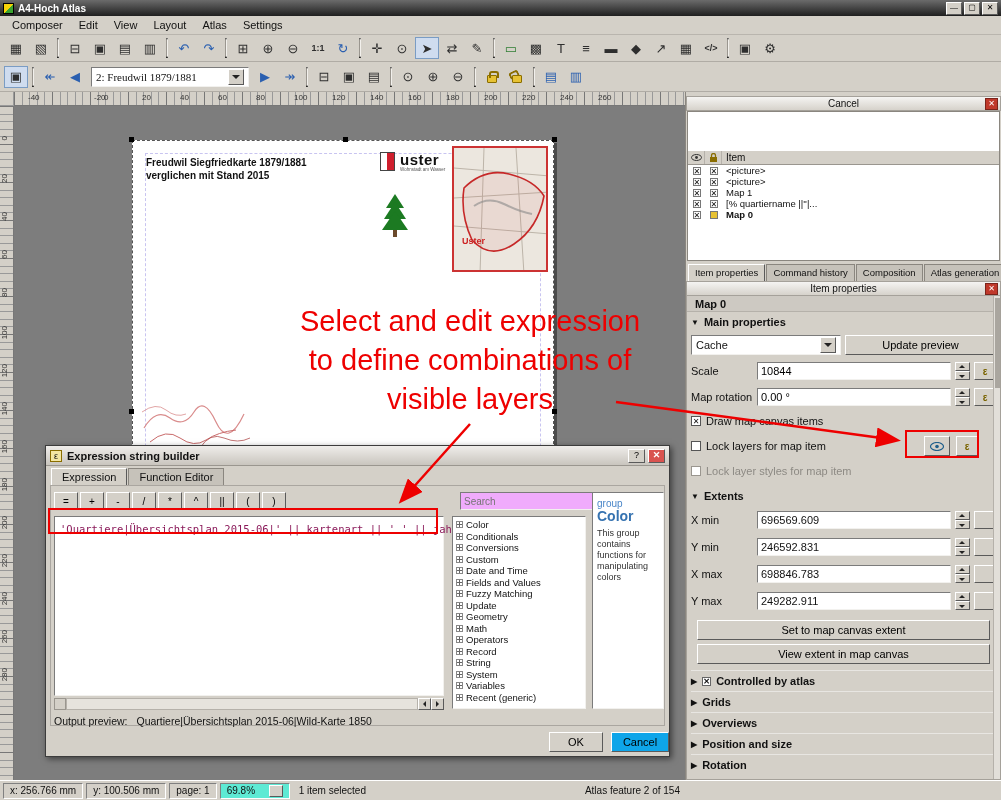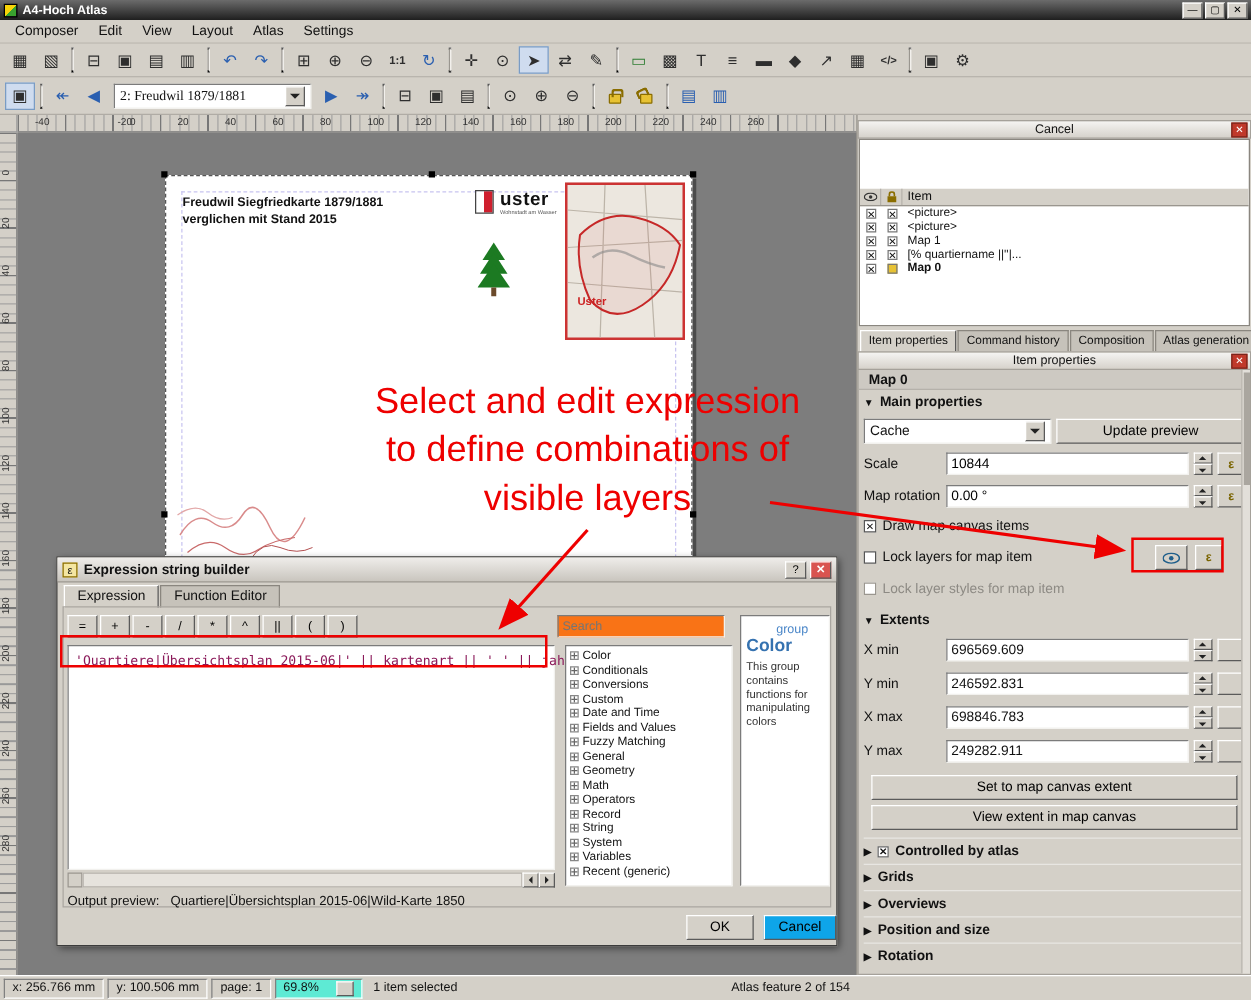--- a/index.html
+++ b/index.html
@@ -86,36 +86,36 @@
   .dlg-title .dtxt { font-weight:bold; font-size:11px; }
   .dlg-title .dbtns { margin-left:auto; display:flex; gap:3px; }
   .dbtn { width:17px; height:14px; font-size:9px; line-height:11px; background:#d4d0c8; border:1px solid; border-color:#fff #5a5a5a #5a5a5a #fff; }
   .dbtn.close { background:#d9534f; color:#fff; font-weight:bold; }
   .dlg-tabs { position:absolute; left:5px; top:22px; display:flex; }
   .dtab { padding:2px 10px 3px; border:1px solid #8a867f; border-bottom:none; background:#c6c2ba; margin-right:1px; font-size:11px; }
   .dtab.active { background:#d4d0c8; position:relative; top:0px; font-weight:normal; border-color:#fff #5a5a5a transparent #fff; }
   .dlg-frame { position:absolute; left:4px; top:39px; right:4px; bottom:30px; border:1px solid #aaa6a0; }
   .ops { position:absolute; left:8px; top:46px; display:flex; gap:2px; }
   .opbtn { min-width:24px; height:18px; padding:0 4px; background:#d4d0c8; border:1px solid; border-color:#fff #5a5a5a #5a5a5a #fff; font-size:10px; }
-  .search { position:absolute; left:400px; top:46px; width:134px; height:18px; font-size:10px; padding:0 3px; background:#f97316; border:1px solid; border-color:#7b7b7b #f2f1ee #f2f1ee #7b7b7b; }
+  .search { position:absolute; left:414px; top:46px; width:134px; height:18px; font-size:10px; padding:0 3px; background:#f0abfc; border:1px solid; border-color:#7b7b7b #f2f1ee #f2f1ee #7b7b7b; }
   .editor { position:absolute; left:8px; top:70px; width:390px; height:180px; background:#fff; border:1px solid; border-color:#7b7b7b #f2f1ee #f2f1ee #7b7b7b; padding:6px 5px; }
   .expr { font-family:"DejaVu Sans Mono",monospace; font-size:10.5px; color:#8b1a5a; white-space:nowrap; }
   .hscroll { position:absolute; left:8px; top:252px; width:390px; height:12px; display:flex; }
   .hs-grip { width:12px; height:12px; background:#d4d0c8; border:1px solid #9a968f; }
   .hs-track { flex:1; background:#e6e3dd; border:1px solid #b5b1aa; }
   .hs-btn { width:13px; height:12px; background:#d4d0c8; border:1px solid; border-color:#fff #5a5a5a #5a5a5a #fff; display:flex; align-items:center; justify-content:center; }
   .hs-btn::after { content:""; border:3px solid transparent; }
   .hs-left::after { border-right-color:#222; margin-left:-3px; }
   .hs-right::after { border-left-color:#222; margin-right:-3px; }
   .treebox { position:absolute; left:406px; top:70px; width:134px; height:193px; background:#fff; border:1px solid; border-color:#7b7b7b #f2f1ee #f2f1ee #7b7b7b; padding:2px 0; overflow:hidden; }
   .titem { height:11.5px; display:flex; align-items:center; gap:3px; padding-left:3px; font-size:9.5px; }
   .texp { width:7px; height:7px; flex:0 0 7px; border:1px solid #888;
      background:linear-gradient(#666,#666) center/5px 1px no-repeat, linear-gradient(#666,#666) center/1px 5px no-repeat, #fff; }
   .helpbox { position:absolute; left:546px; top:46px; width:72px; height:217px; background:#fff; border:1px solid; border-color:#7b7b7b #f2f1ee #f2f1ee #7b7b7b; padding:4px; overflow:hidden; }
-  .help-kind { color:#4a86c8; font-size:10px;margin-left:24px; }
+  .help-kind { color:#4a86c8; font-size:10px; }
   .help-name { color:#3572b0; font-size:14px; font-weight:bold; line-height:15px; }
   .help-text { font-size:9px; color:#333; margin-top:4px; line-height:11px; }
   .preview-row { position:absolute; left:8px; top:269px; font-size:10.5px; }
   .preview-row .pv { margin-left:6px; }
   .dlg-ok { position:absolute; left:503px; top:286px; width:54px; height:20px; background:#d4d0c8; border:1px solid; border-color:#fff #5a5a5a #5a5a5a #fff; }
   .dlg-cancel { position:absolute; left:565px; top:286px; width:58px; height:20px; background:#0ea5e9; border:1px solid; border-color:#fff #5a5a5a #5a5a5a #fff; }
 
   
   .rightcol { width:315px; display:flex; flex-direction:column; padding-top:4px; background:#d4d0c8; }
   .panel-h { height:15px; background:linear-gradient(180deg,#f5f4f2,#d6d2cb); border:1px solid #a5a19a; display:flex; align-items:center; justify-content:center; position:relative; font-size:10px; }
@@ -737,21 +737,21 @@
         <div class="titem">
           <span class="texp"></span>
           <span>Fields and Values</span>
         </div>
         <div class="titem">
           <span class="texp"></span>
           <span>Fuzzy Matching</span>
         </div>
         <div class="titem">
           <span class="texp"></span>
-          <span>General</span>
+          <span>Update</span>
         </div>
         <div class="titem">
           <span class="texp"></span>
           <span>Geometry</span>
         </div>
         <div class="titem">
           <span class="texp"></span>
           <span>Math</span>
         </div>
         <div class="titem">

